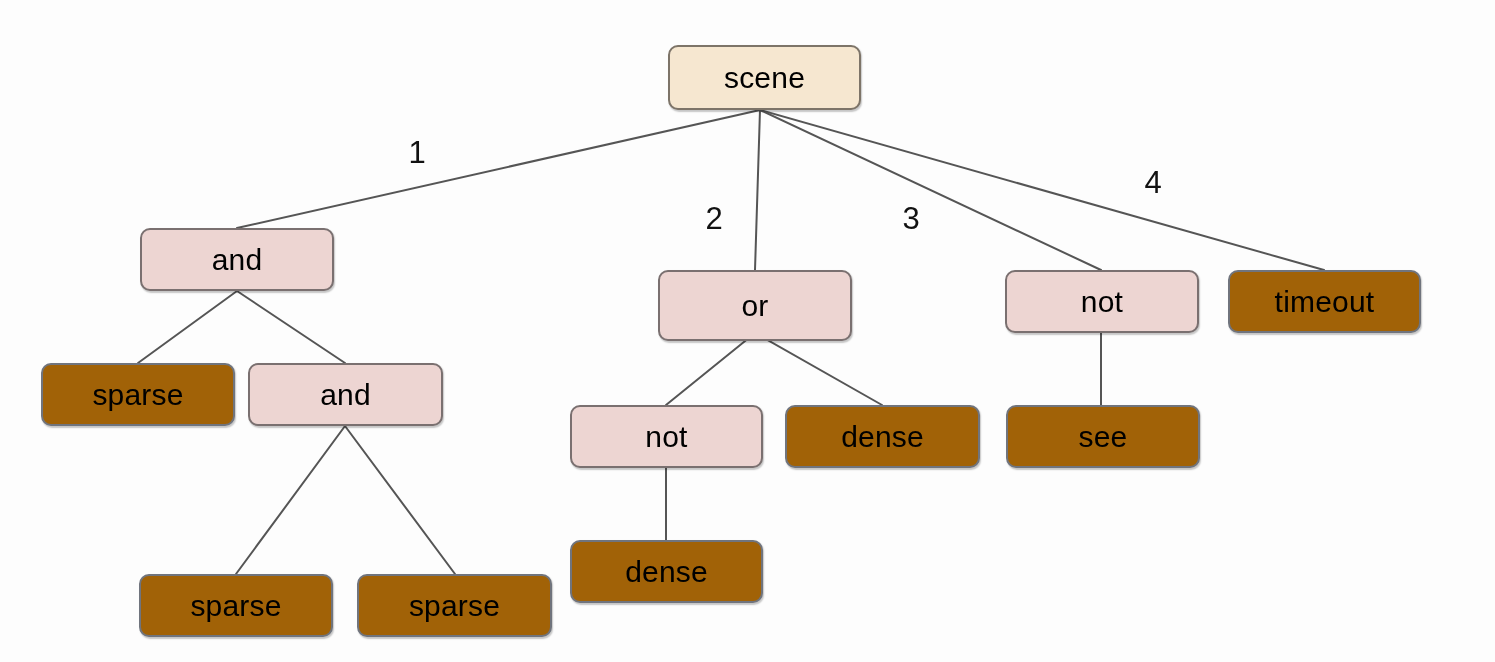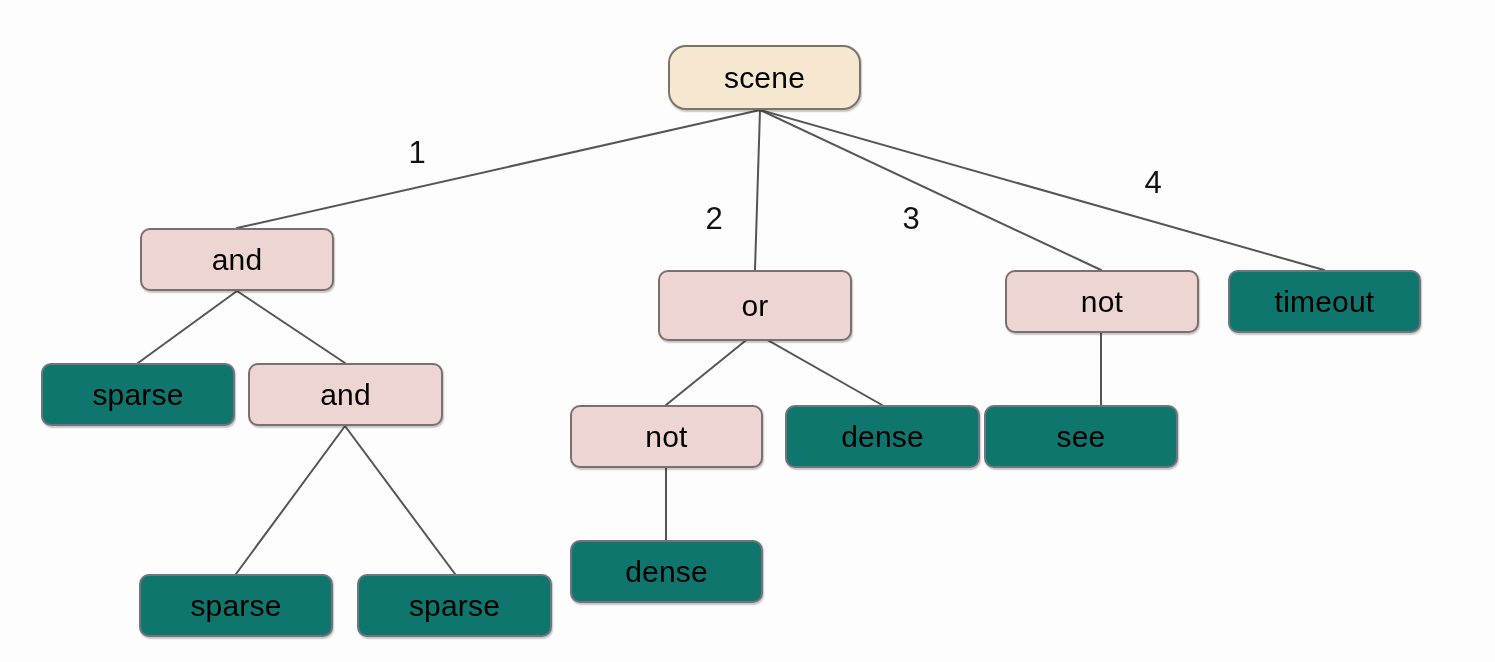--- a/index.html
+++ b/index.html
@@ -45,21 +45,21 @@
   .node-root {
     background: #f6e7d0;
     border-color: #7d7468;
   }
   .node-op {
     background: #edd5d2;
     border-color: #7a7070;
     justify-content: center;
   }
   .node-leaf {
-    background: #0f766e;
+    background: #a16207;
     border-color: #70747d;
   }
   .edge-label {
     position: absolute;
     color: #111111;
     font-size: 31px;
     line-height: 1;
     transform: translate(-50%, -50%);
     white-space: nowrap;
   }
@@ -78,21 +78,21 @@
       <line x1="237" y1="291" x2="345" y2="363" stroke="#555555" stroke-width="2" stroke-linecap="round"></line>
       <line x1="345" y1="426" x2="236" y2="574" stroke="#555555" stroke-width="2" stroke-linecap="round"></line>
       <line x1="345" y1="426" x2="455" y2="574" stroke="#555555" stroke-width="2" stroke-linecap="round"></line>
       <line x1="755" y1="333" x2="666" y2="405" stroke="#555555" stroke-width="2" stroke-linecap="round"></line>
       <line x1="755" y1="333" x2="882" y2="405" stroke="#555555" stroke-width="2" stroke-linecap="round"></line>
       <line x1="666" y1="468" x2="666" y2="540" stroke="#555555" stroke-width="2" stroke-linecap="round"></line>
       <line x1="1101" y1="333" x2="1101" y2="405" stroke="#555555" stroke-width="2" stroke-linecap="round"></line>
     </svg>
 
   <div id="node-layer">
-      <div class="tree-node node-root" style="left: 668px; top: 45px; width: 193px; height: 65px; border-radius: 18px;">
+      <div class="tree-node node-root" style="left: 668px; top: 45px; width: 193px; height: 65px;">
         <span>scene</span>
       </div>
       <div class="tree-node node-op" style="left: 140px; top: 228px; width: 194px; height: 63px;">
         <span>and</span>
       </div>
       <div class="tree-node node-op" style="left: 658px; top: 270px; width: 194px; height: 71px;">
         <span>or</span>
       </div>
       <div class="tree-node node-op" style="left: 1005px; top: 270px; width: 194px; height: 63px;">
         <span>not</span>
@@ -105,21 +105,21 @@
       </div>
       <div class="tree-node node-op" style="left: 248px; top: 363px; width: 195px; height: 63px;">
         <span>and</span>
       </div>
       <div class="tree-node node-op" style="left: 570px; top: 405px; width: 193px; height: 63px;">
         <span>not</span>
       </div>
       <div class="tree-node node-leaf" style="left: 785px; top: 405px; width: 195px; height: 63px;">
         <span>dense</span>
       </div>
-      <div class="tree-node node-leaf" style="left: 984px; top: 405px; width: 194px; height: 63px;">
+      <div class="tree-node node-leaf" style="left: 1006px; top: 405px; width: 194px; height: 63px;">
         <span>see</span>
       </div>
       <div class="tree-node node-leaf" style="left: 570px; top: 540px; width: 193px; height: 63px;">
         <span>dense</span>
       </div>
       <div class="tree-node node-leaf" style="left: 139px; top: 574px; width: 194px; height: 63px;">
         <span>sparse</span>
       </div>
       <div class="tree-node node-leaf" style="left: 357px; top: 574px; width: 195px; height: 63px;">
         <span>sparse</span>

